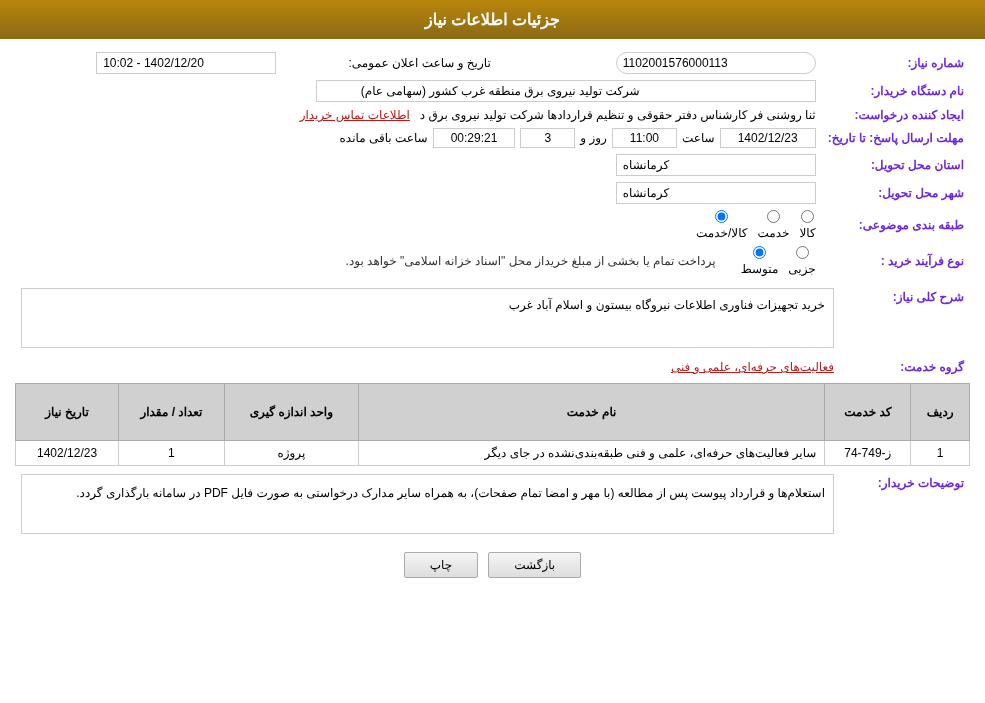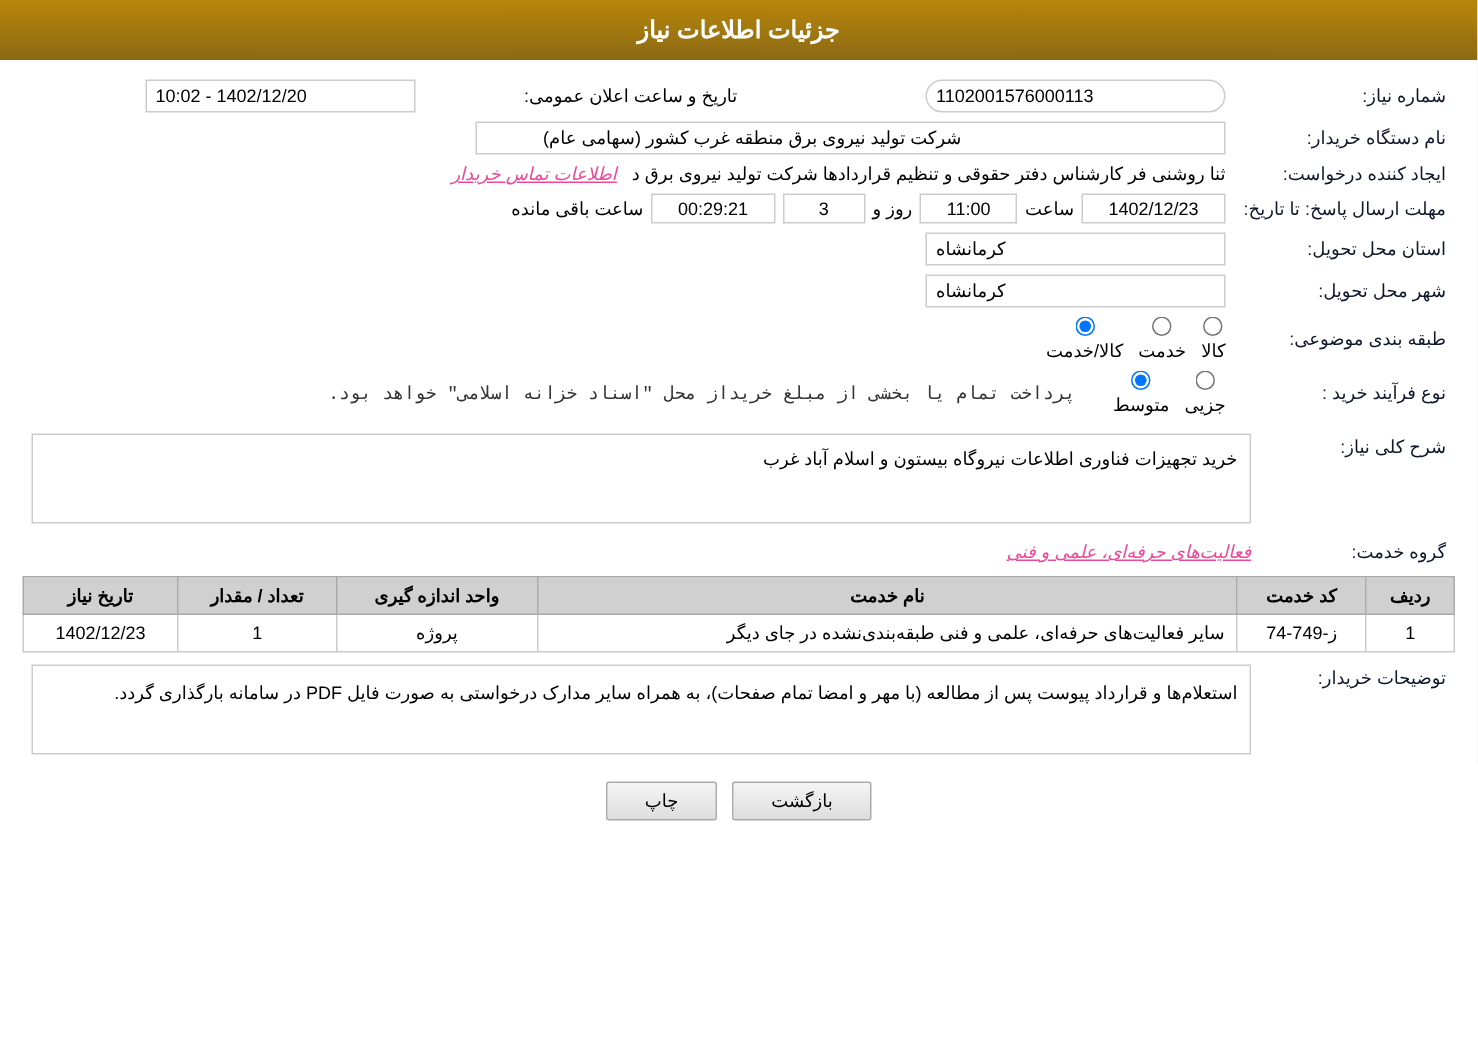--- a/index.html
+++ b/index.html
@@ -32,23 +32,23 @@
       border-collapse: collapse;
       margin-bottom: 6px;
     }
     .info-table td {
       padding: 3px 6px;
       vertical-align: middle;
       font-size: 12px;
     }
     .label-cell {
       text-align: right;
-      color: #0f172a;
+      color: #6d28d9;
       white-space: nowrap;
-      font-weight: normal;
+      font-weight: bold;
       width: 130px;
     }
     .value-box {
       border: 1px solid #ccc;
       background: #fff;
       padding: 3px 6px;
       display: inline-block;
       min-width: 180px;
       text-align: left;
     }
@@ -75,21 +75,21 @@
     }
     .data-grid {
       width: 100%;
       border-collapse: collapse;
       margin-top: 5px;
       margin-bottom: 5px;
     }
     .data-grid th {
       background: #d0d0d0;
       border: 1px solid #aaa;
-      padding: 5px 8px;
+      padding: 21px 8px;
       text-align: center;
       font-size: 12px;
       font-weight: bold;
     }
     .data-grid td {
       border: 1px solid #ccc;
       padding: 5px 8px;
       text-align: center;
       font-size: 12px;
       background: #fff;
@@ -131,21 +131,21 @@
     .small-box {
       border: 1px solid #ccc;
       padding: 2px 17px;
       background: #fff;
       min-width: 55px;
       text-align: center;
     }
     .watermark-area {
       position: relative;
     }
-    .blue-link { color: #ec4899; text-decoration: underline; cursor: pointer; font-style: italic; }
+    .blue-link { color: #b91c1c; text-decoration: underline; cursor: pointer; }
   </style>
 </head>
 <body>
 
 <div class="page-wrapper">
 
   <div class="header-bar">
     <span>جزئیات اطلاعات نیاز</span>
   </div>
 
@@ -239,21 +239,21 @@
         <td colspan="4">
           <div class="radio-group">
             <div class="radio-item">
               <input type="radio" name="noeFarayand" style="">
               <span>جزیی</span>
             </div>
             <div class="radio-item">
               <input type="radio" name="noeFarayand" checked="" style="">
               <span>متوسط</span>
             </div>
-            <span style="color:#333; margin-right:15px;font-family:Liberation Mono, monospace;">پرداخت تمام یا بخشی از مبلغ خریداز محل "اسناد خزانه اسلامی" خواهد بود.</span>
+            <span style="color:#333; margin-right:15px;">پرداخت تمام یا بخشی از مبلغ خریداز محل "اسناد خزانه اسلامی" خواهد بود.</span>
           </div>
         </td>
       </tr>
     </tbody>
       </table>
 
     <table class="info-table">
       <tbody>
           <tr>
         <td class="label-cell" style="vertical-align:top; padding-top:5px;">شرح کلی نیاز:</td>

